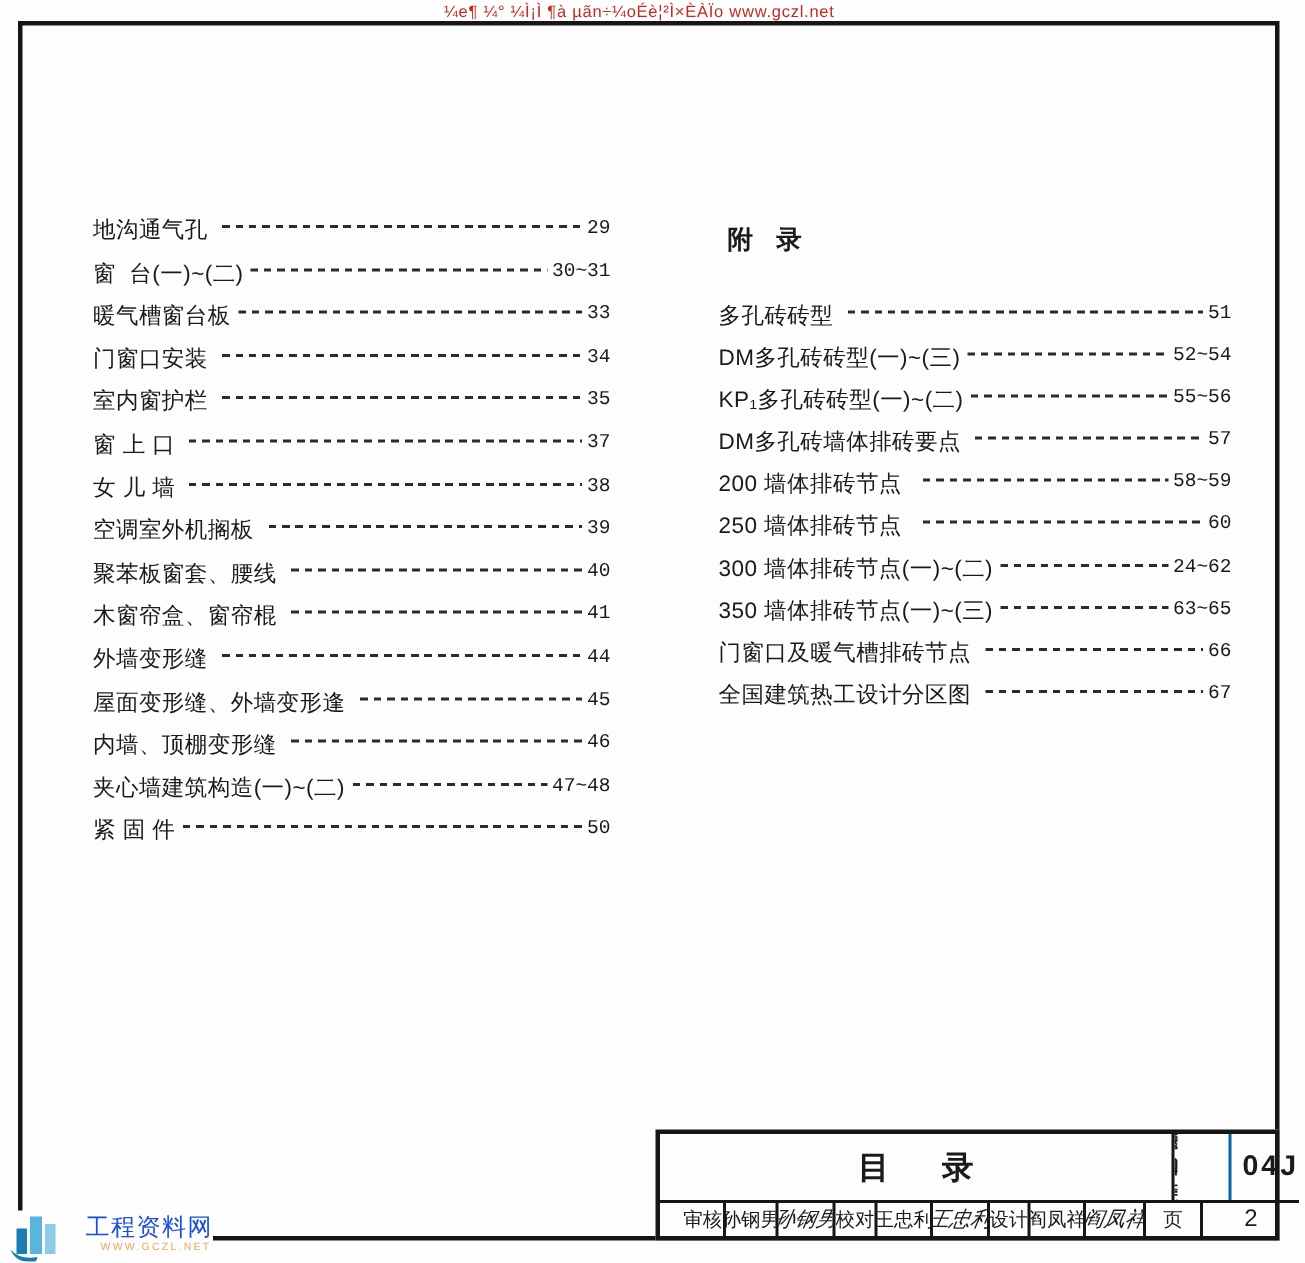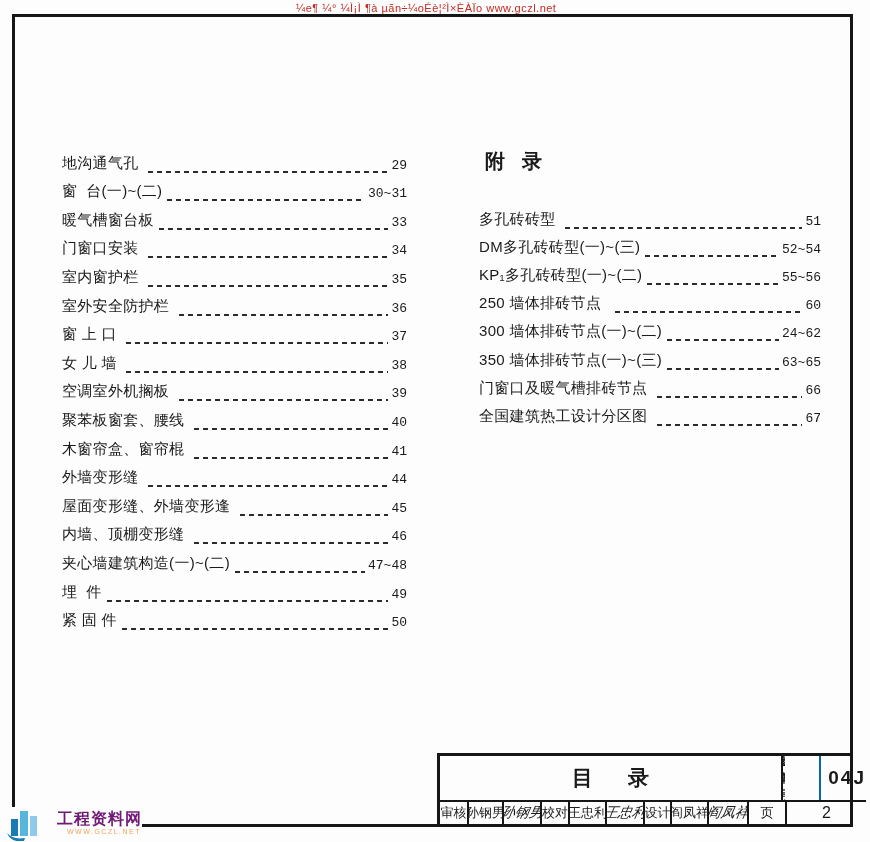--- a/index.html
+++ b/index.html
@@ -28,26 +28,26 @@
     background: transparent;
   }
 
   
   .toc-col { position: absolute; }
   .toc-col-left  { left: 62px;  top: 144px; width: 345px; }
   .toc-col-right { left: 468px; top: 201px; width: 342px; margin-left: 11px; }
 
   .appendix-heading {
     position: absolute; left: 485px; top: 148px;
-    font-size: 20px; font-weight: bold; letter-spacing: 2px;
+    font-size: 17px; font-weight: bold; letter-spacing: 2px;
     white-space: pre;
   }
 
   .toc-row {
-    display: flex; align-items: flex-end;
+    display: flex; align-items: flex-start;
     height: 28.6px; width: 100%;
   }
   .toc-col-right .toc-row { height: 28.1px; }
 
   .toc-title {
     font-size: 15px; white-space: pre; letter-spacing: 0.3px;
     flex: 0 0 auto;
   }
   .leader {
     flex: 1 1 auto; height: 2px; margin: 6px 3px 0 5px;
@@ -71,42 +71,42 @@
     display: flex; align-items: center; justify-content: center;
     overflow: hidden;
     margin-left: 34px;
   }
   .tb-title { font-size: 21px; font-weight: bold; white-space: pre; }
   .tb-atlas-label { font-size: 12px; border-left: 2px solid #161616; font-weight: bold; text-align: center; }
   .tb-atlas-no { font-size: 19px; letter-spacing: 2px; border-left: 2px solid #0369a1; font-weight: bold; padding-left: 45px; }
   .tb-bottom {
     grid-column: 1 / 4;
     border-top: 2px solid #161616;
-    display: flex; align-items: stretch;
+    display: flex; align-items: stretch; padding-left: 15px;
   }
   .tb-b-cell {
     display: flex; align-items: center; justify-content: center;
     font-size: 13px; white-space: nowrap; overflow: hidden;
   }
   .tb-b-cell + .tb-b-cell { border-left: 2px solid #161616; }
   .sig { font-style: italic; transform: skewX(-10deg); font-size: 14px; }
   .w27 { flex: 0 0 27px; } .w35 { flex: 0 0 35px; } .w38 { flex: 0 0 38px; }
   .w28 { flex: 0 0 28px; } .w37 { flex: 0 0 37px; } .w40 { flex: 0 0 40px; }
   .wfx { flex: 1 1 auto; }
   .tb-page-no { font-size: 16px; }
 
   
   .site-logo {
     position: absolute; left: 5px; top: 807px;
     display: flex; align-items: flex-start;
     background: #fdfdfd;
   }
   .logo-texts { display: flex; flex-direction: column; margin-left: 4px; margin-top: 3px; }
   .logo-cn {
-    font-size: 16px; font-weight: bold; color: #701a75;
+    font-size: 16px; font-weight: normal; color: #1d4ed8;
     letter-spacing: 1px; line-height: 17px;
   }
   .logo-url {
     font-size: 7px; color: #f2a459; letter-spacing: 1.5px;
     margin-left: 10px; line-height: 9px;
   }
 </style>
 </head>
 <body>
 
@@ -135,25 +135,20 @@
       <span class="toc-title">门窗口安装 </span>
       <span class="leader"></span>
       <span class="toc-page">34</span>
     </div>
     <div class="toc-row">
       <span class="toc-title">室内窗护栏 </span>
       <span class="leader"></span>
       <span class="toc-page">35</span>
     </div>
     <div class="toc-row">
-      <span class="toc-title">室外安全防护栏 </span>
-      <span class="leader"></span>
-      <span class="toc-page">36</span>
-    </div>
-    <div class="toc-row">
       <span class="toc-title">窗 上 口 </span>
       <span class="leader"></span>
       <span class="toc-page">37</span>
     </div>
     <div class="toc-row">
       <span class="toc-title">女 儿 墙 </span>
       <span class="leader"></span>
       <span class="toc-page">38</span>
     </div>
     <div class="toc-row">
@@ -183,25 +178,20 @@
     </div>
     <div class="toc-row">
       <span class="toc-title">内墙、顶棚变形缝 </span>
       <span class="leader"></span>
       <span class="toc-page">46</span>
     </div>
     <div class="toc-row">
       <span class="toc-title">夹心墙建筑构造(一)~(二)</span>
       <span class="leader"></span>
       <span class="toc-page">47~48</span>
-    </div>
-    <div class="toc-row">
-      <span class="toc-title">埋  件</span>
-      <span class="leader"></span>
-      <span class="toc-page">49</span>
     </div>
     <div class="toc-row">
       <span class="toc-title">紧 固 件</span>
       <span class="leader"></span>
       <span class="toc-page">50</span>
     </div>
   </div>
 
 <div class="appendix-heading">附  录</div>
 
@@ -214,20 +204,30 @@
     </div>
     <div class="toc-row">
       <span class="toc-title">DM多孔砖砖型(一)~(三)</span>
       <span class="leader"></span>
       <span class="toc-page">52~54</span>
     </div>
     <div class="toc-row">
       <span class="toc-title">KP₁多孔砖砖型(一)~(二)</span>
       <span class="leader"></span>
       <span class="toc-page">55~56</span>
+    </div>
+    <div class="toc-row">
+      <span class="toc-title">DM多孔砖墙体排砖要点 </span>
+      <span class="leader"></span>
+      <span class="toc-page">57</span>
+    </div>
+    <div class="toc-row">
+      <span class="toc-title">200 墙体排砖节点  </span>
+      <span class="leader"></span>
+      <span class="toc-page">58~59</span>
     </div>
     <div class="toc-row">
       <span class="toc-title">250 墙体排砖节点  </span>
       <span class="leader"></span>
       <span class="toc-page">60</span>
     </div>
     <div class="toc-row">
       <span class="toc-title">300 墙体排砖节点(一)~(二)</span>
       <span class="leader"></span>
       <span class="toc-page">24~62</span>

